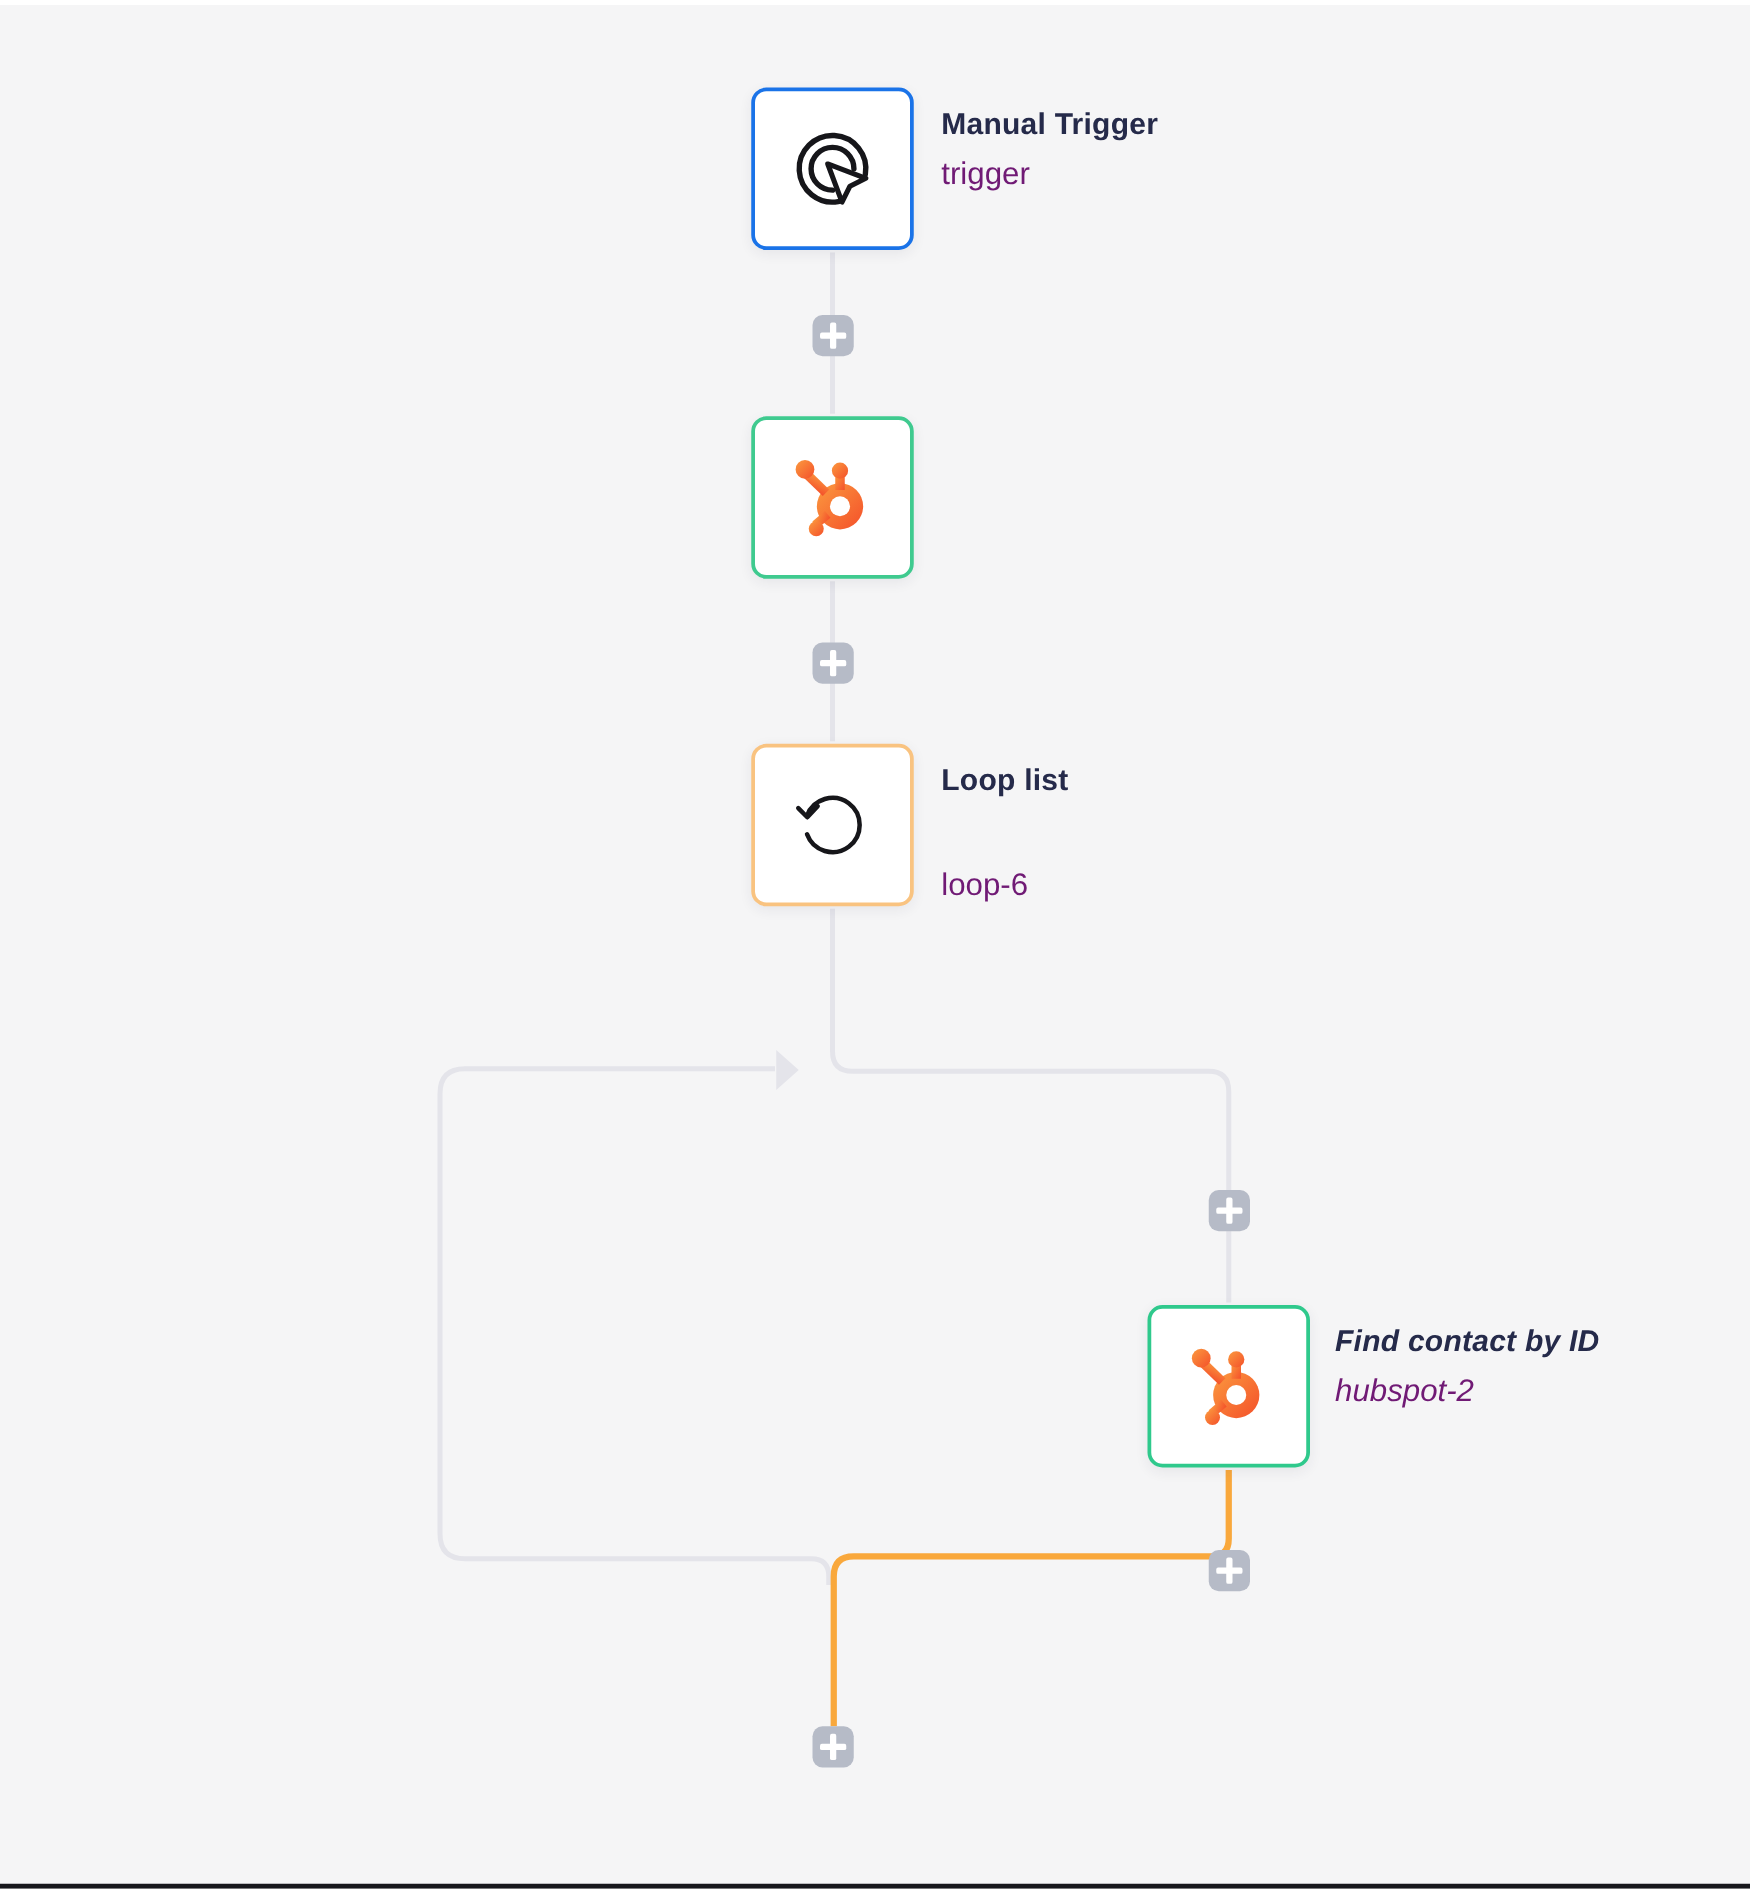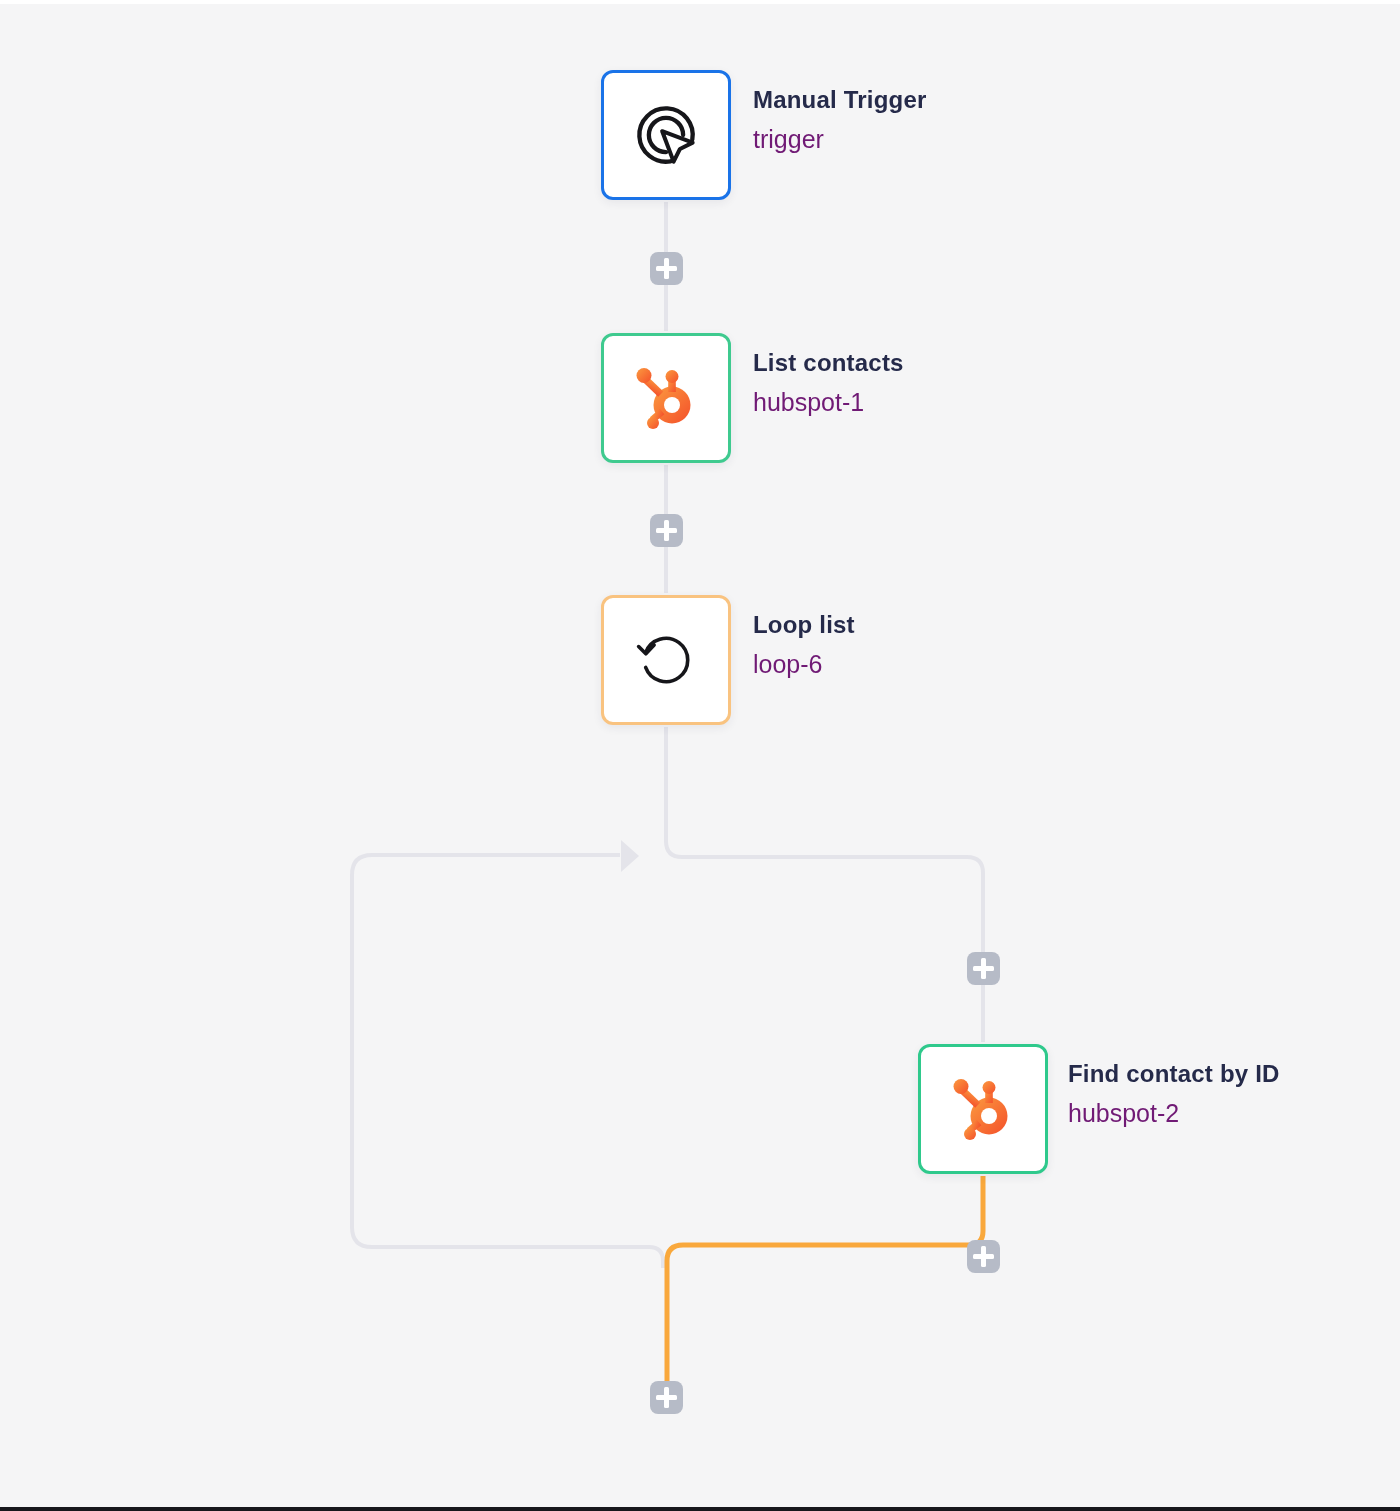--- a/index.html
+++ b/index.html
@@ -85,51 +85,47 @@
         <circle cx="42" cy="43" r="8" fill="#ffffff"></circle>
         <rect x="38.2" y="16" width="7.6" height="14"></rect>
         <circle cx="42" cy="14.5" r="6.5"></circle>
         <rect x="12" y="12" width="26" height="7.4" transform="rotate(44 14 15)"></rect>
         <circle cx="14" cy="13.5" r="7.5"></circle>
         <rect x="22" y="53" width="13" height="7" transform="rotate(-40 24 57)"></rect>
         <circle cx="23" cy="61" r="6"></circle>
       </g>
     </svg>
   </div>
-  <div class="node-label" style="left:753px;top:349px;">
-    <div class="node-title">List contacts</div>
-    <div class="node-subtitle">hubspot-1</div>
-  </div>
 
   <div class="node-box" style="left: 601px; top: 595px; border-color: rgb(249, 195, 128);">
     <svg width="62" height="62" viewBox="0 0 60 60">
       <path d="M10.3 37.2 A21 21 0 1 0 10.3 22.8" fill="none" stroke="#16161a" stroke-width="3.5" stroke-linecap="round"></path>
       <polyline points="3.5,17 10.5,24 18.5,15.5" fill="none" stroke="#16161a" stroke-width="3.5" stroke-linecap="round" stroke-linejoin="round"></polyline>
     </svg>
   </div>
-  <div class="node-label" style="left:753px;top:611px;">
+  <div class="node-label" style="left:753px;top:611px;gap:44px;">
     <div class="node-title">Loop list</div>
     <div class="node-subtitle">loop-6</div>
   </div>
 
   <div class="node-box" style="left: 918px; top: 1044px; border-color: rgb(47, 201, 140);">
     <svg width="72" height="72" viewBox="0 0 72 72">
       <g fill="url(#hubgrad1)" stroke="none">
         <circle cx="42" cy="43" r="18.5"></circle>
         <circle cx="42" cy="43" r="8" fill="#ffffff"></circle>
         <rect x="38.2" y="16" width="7.6" height="14"></rect>
         <circle cx="42" cy="14.5" r="6.5"></circle>
         <rect x="12" y="12" width="26" height="7.4" transform="rotate(44 14 15)"></rect>
         <circle cx="14" cy="13.5" r="7.5"></circle>
         <rect x="22" y="53" width="13" height="7" transform="rotate(-40 24 57)"></rect>
         <circle cx="23" cy="61" r="6"></circle>
       </g>
     </svg>
   </div>
-  <div class="node-label" style="left:1068px;top:1060px;">
+  <div class="node-label" style="left:1068px;top:1060px;font-style:italic;">
     <div class="node-title">Find contact by ID</div>
     <div class="node-subtitle">hubspot-2</div>
   </div>
 
   <button class="plus" style="left: 650px; top: 252px; background: rgb(182, 187, 199);">
     <span class="plus-glyph"></span>
   </button>
   <button class="plus" style="left: 650px; top: 514px; background: rgb(182, 187, 199);">
     <span class="plus-glyph"></span>
   </button>

